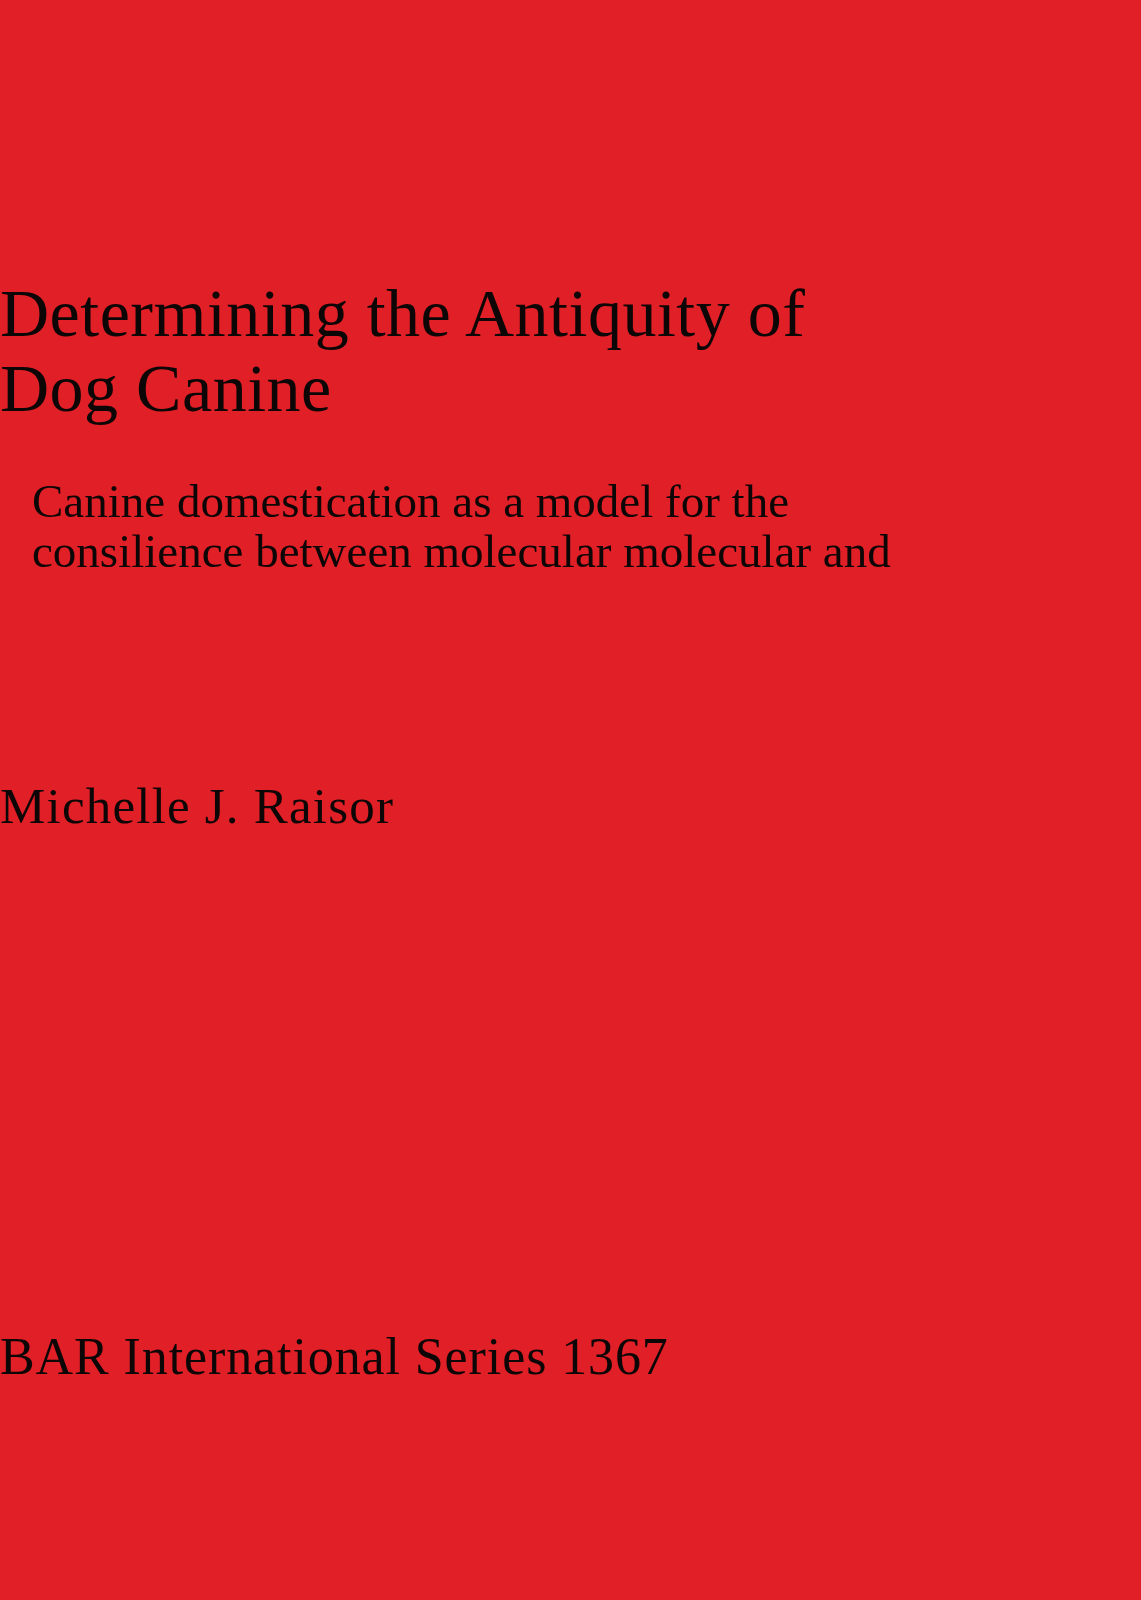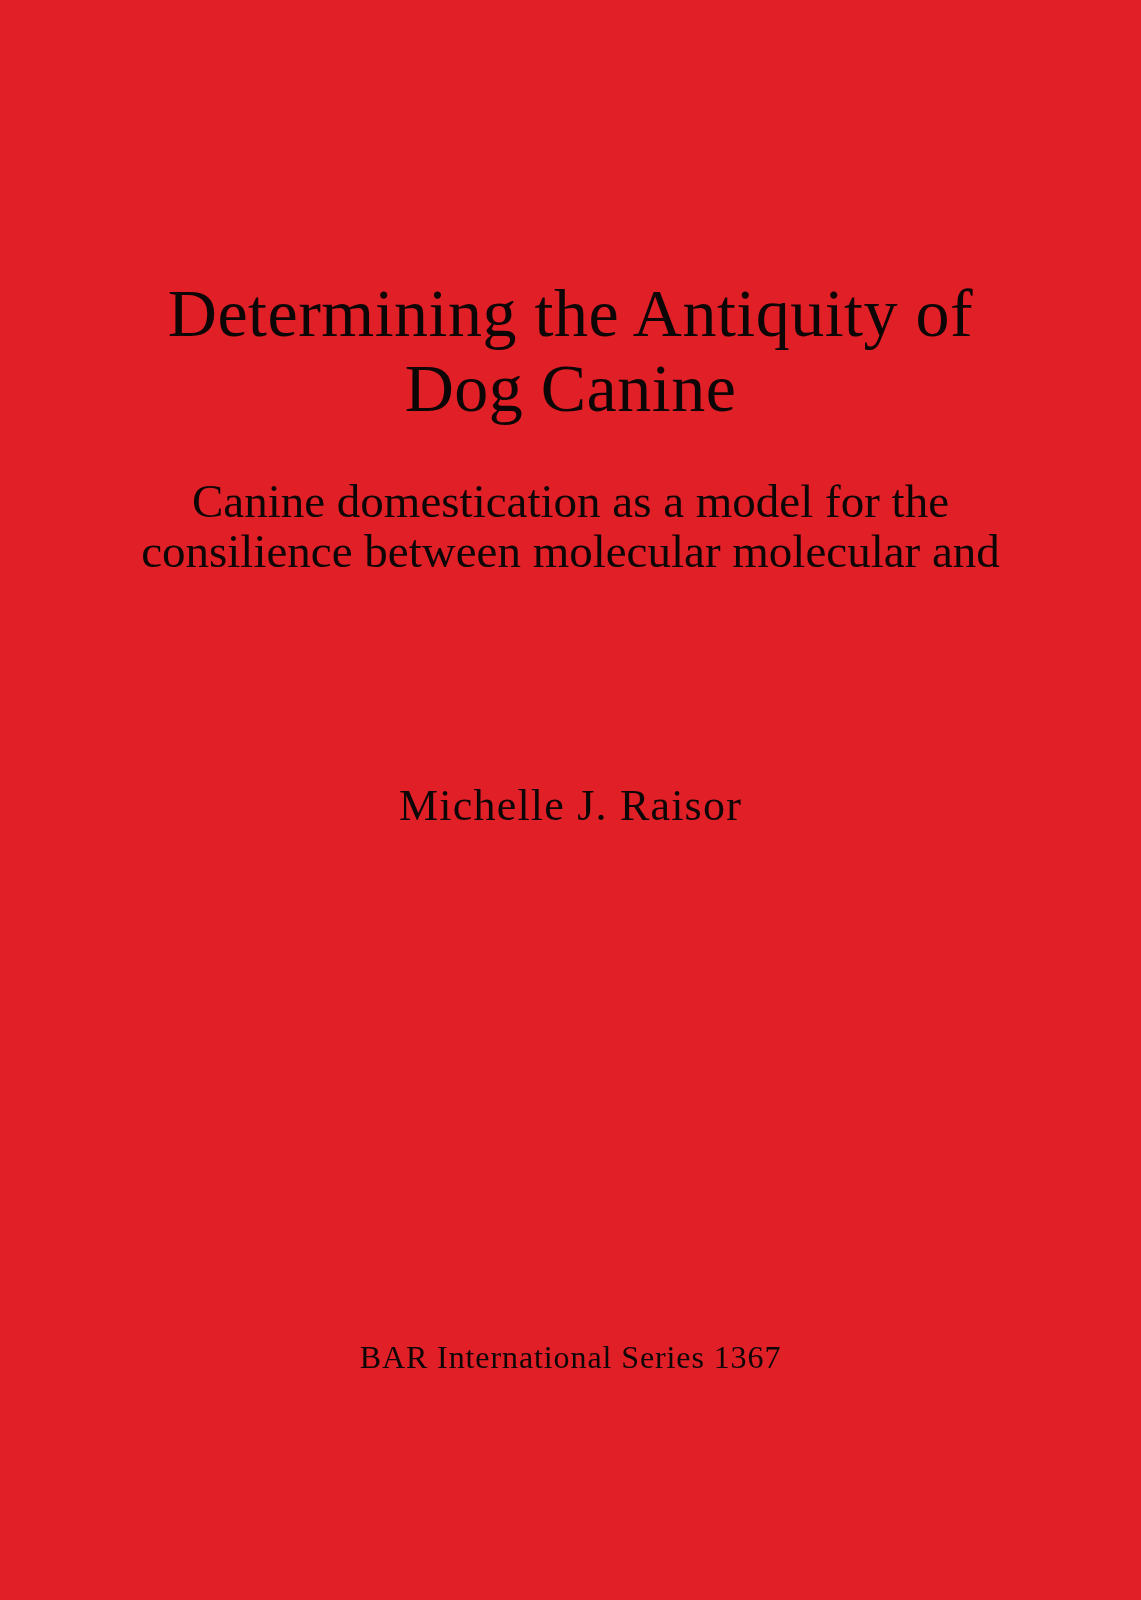--- a/index.html
+++ b/index.html
@@ -16,45 +16,45 @@
     color: #0d0606;
   }
   .cover {
     position: absolute;
     inset: 0;
   }
   .textblock {
     position: absolute;
     left: 0;
     right: 0;
-    text-align: center;
     font-weight: 400;
     margin: 0;
   }
   .title {
     top: 276px;
     font-size: 68px;
     line-height: 75px;
     letter-spacing: 0.5px;
   }
   .subtitle {
     top: 476px;
     font-size: 47px;
     line-height: 50px;
     letter-spacing: 0px;
+    padding-left: 32px;
   }
   .author {
     top: 778px;
-    font-size: 44px;
+    font-size: 51px;
     line-height: 56px;
     letter-spacing: 1.2px;
   }
   .imprint {
     top: 1332px;
-    font-size: 32px;
+    font-size: 52px;
     line-height: 50px;
     letter-spacing: 0.9px;
   }
   .line {
     display: block;
   }
 </style>
 </head>
 <body style="background: rgb(224, 31, 38); color: rgb(13, 6, 6);">
 

